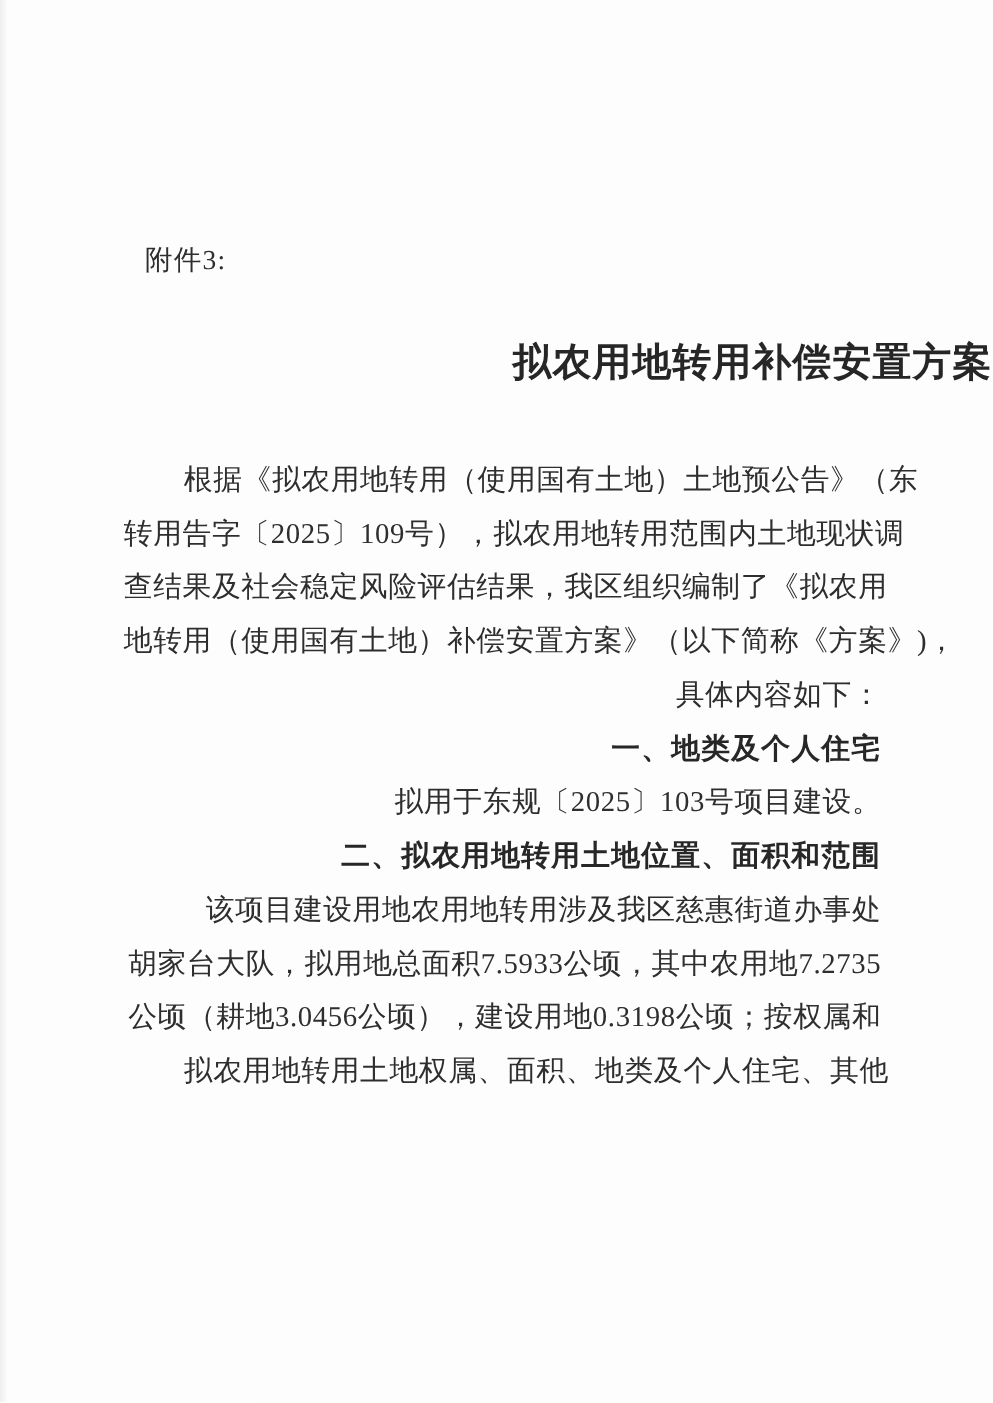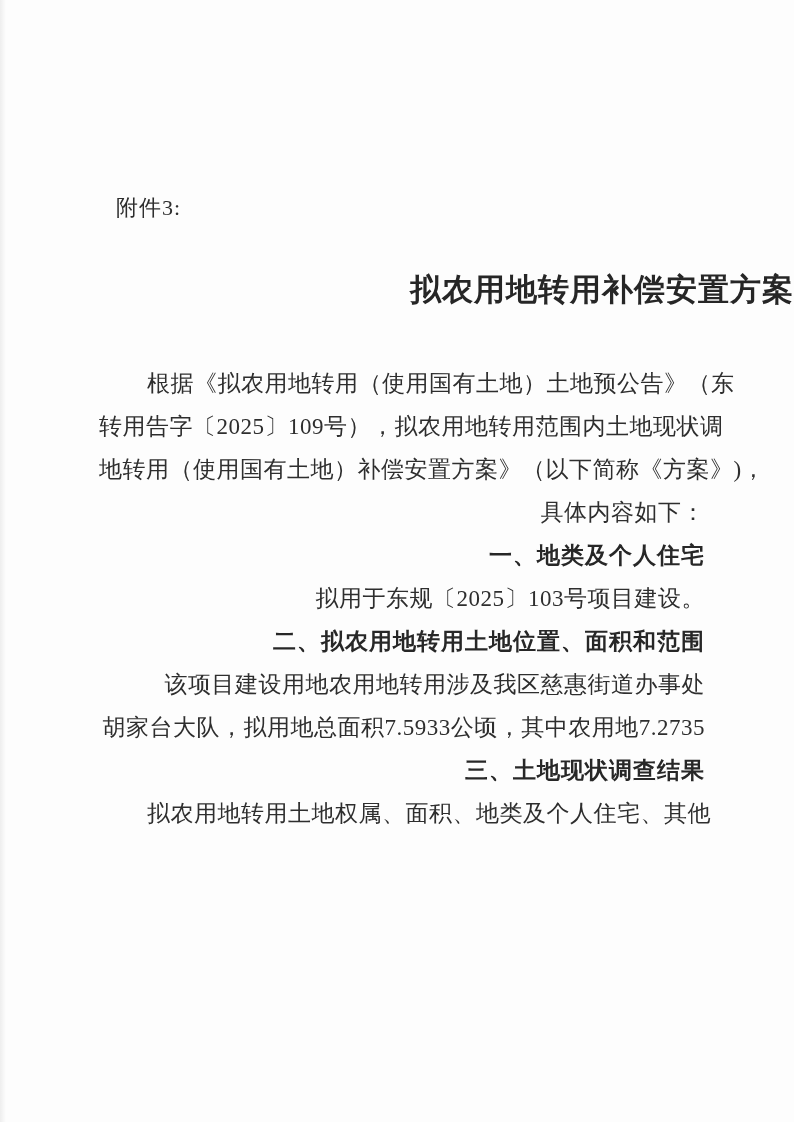--- a/index.html
+++ b/index.html
@@ -72,23 +72,24 @@
 <div class="page">
   <div class="edge-shadow"></div>
 
   <div class="attachment">附件3:</div>
 
   <div class="doc-title">拟农用地转用补偿安置方案</div>
 
   <div class="content">
       <div class="line indent">根据《拟农用地转用（使用国有土地）土地预公告》（东</div>
       <div class="line">转用告字〔2025〕109号），拟农用地转用范围内土地现状调</div>
+      <div class="line">查结果及社会稳定风险评估结果，我区组织编制了《拟农用</div>
       <div class="line">地转用（使用国有土地）补偿安置方案》（以下简称《方案》)，</div>
       <div class="line">具体内容如下：</div>
       <div class="line indent heading">一、地类及个人住宅</div>
       <div class="line indent">拟用于东规〔2025〕103号项目建设。</div>
       <div class="line indent heading">二、拟农用地转用土地位置、面积和范围</div>
       <div class="line indent">该项目建设用地农用地转用涉及我区慈惠街道办事处</div>
       <div class="line">胡家台大队，拟用地总面积7.5933公顷，其中农用地7.2735</div>
-      <div class="line indent heading">三、土地现状调查结果</div>
+      <div class="line">公顷（耕地3.0456公顷），建设用地0.3198公顷；按权属和</div>
       <div class="line indent">拟农用地转用土地权属、面积、地类及个人住宅、其他</div>
     </div>
 </div>
 
 </body></html>

